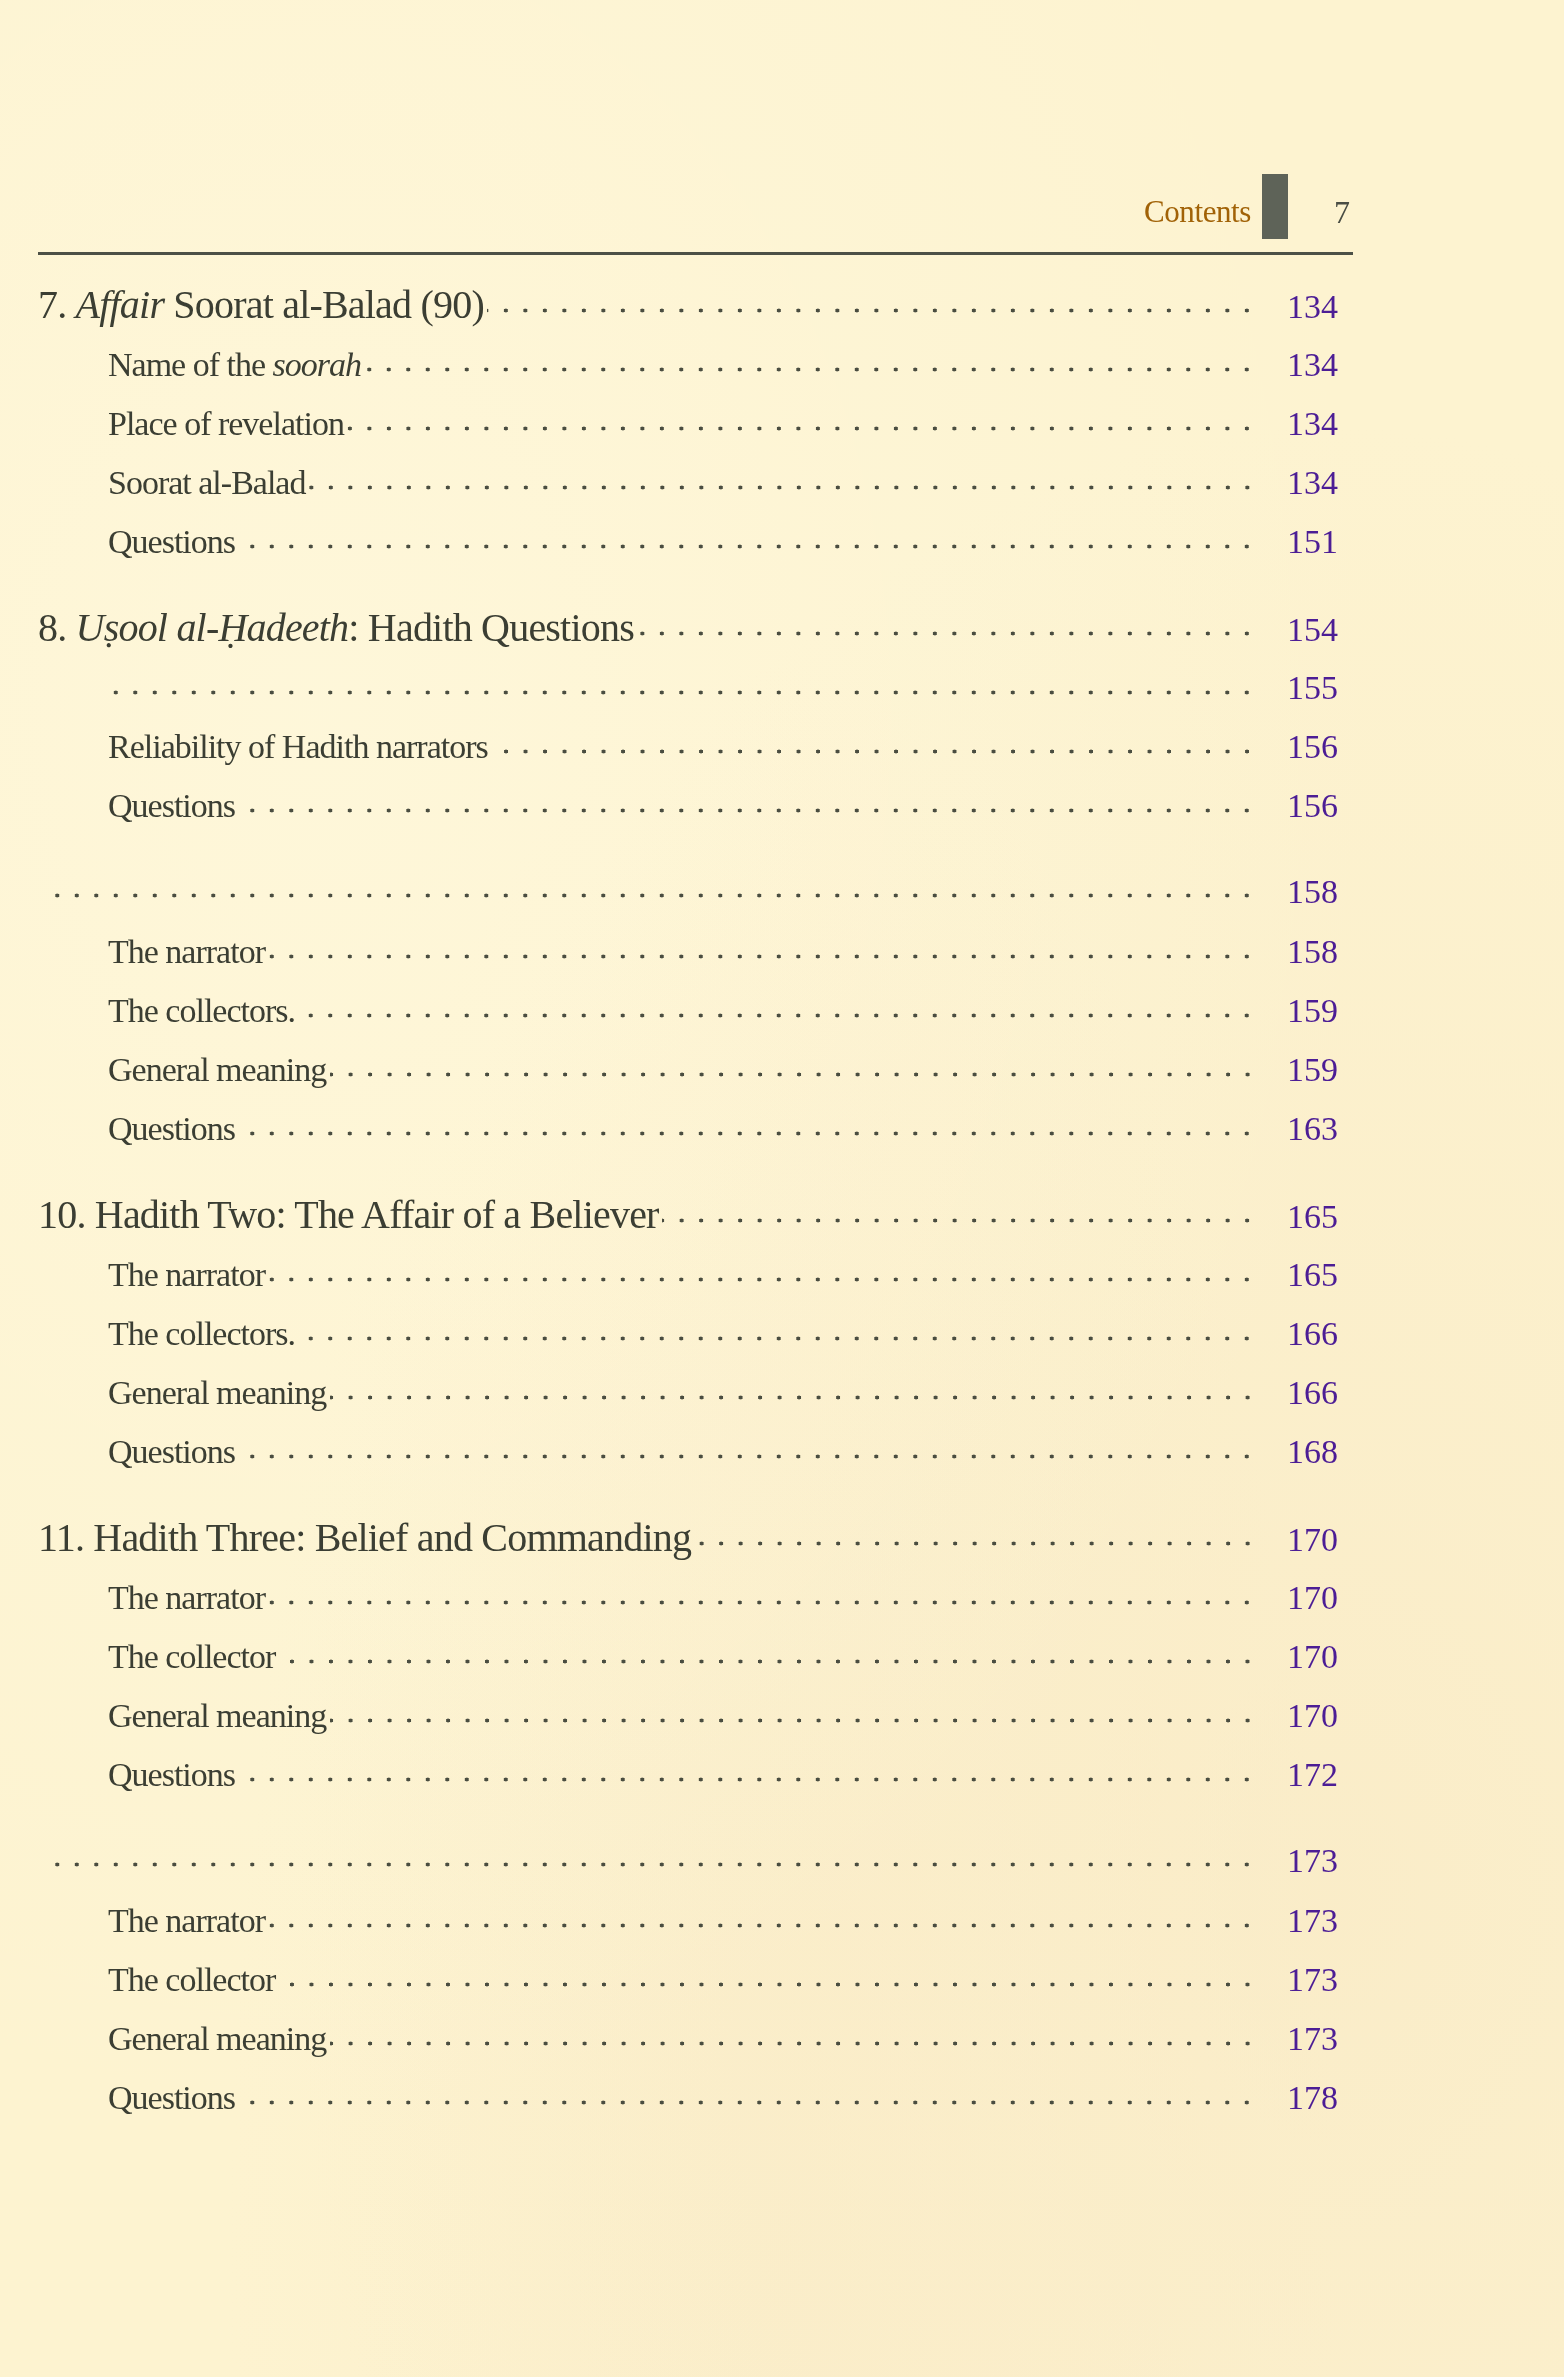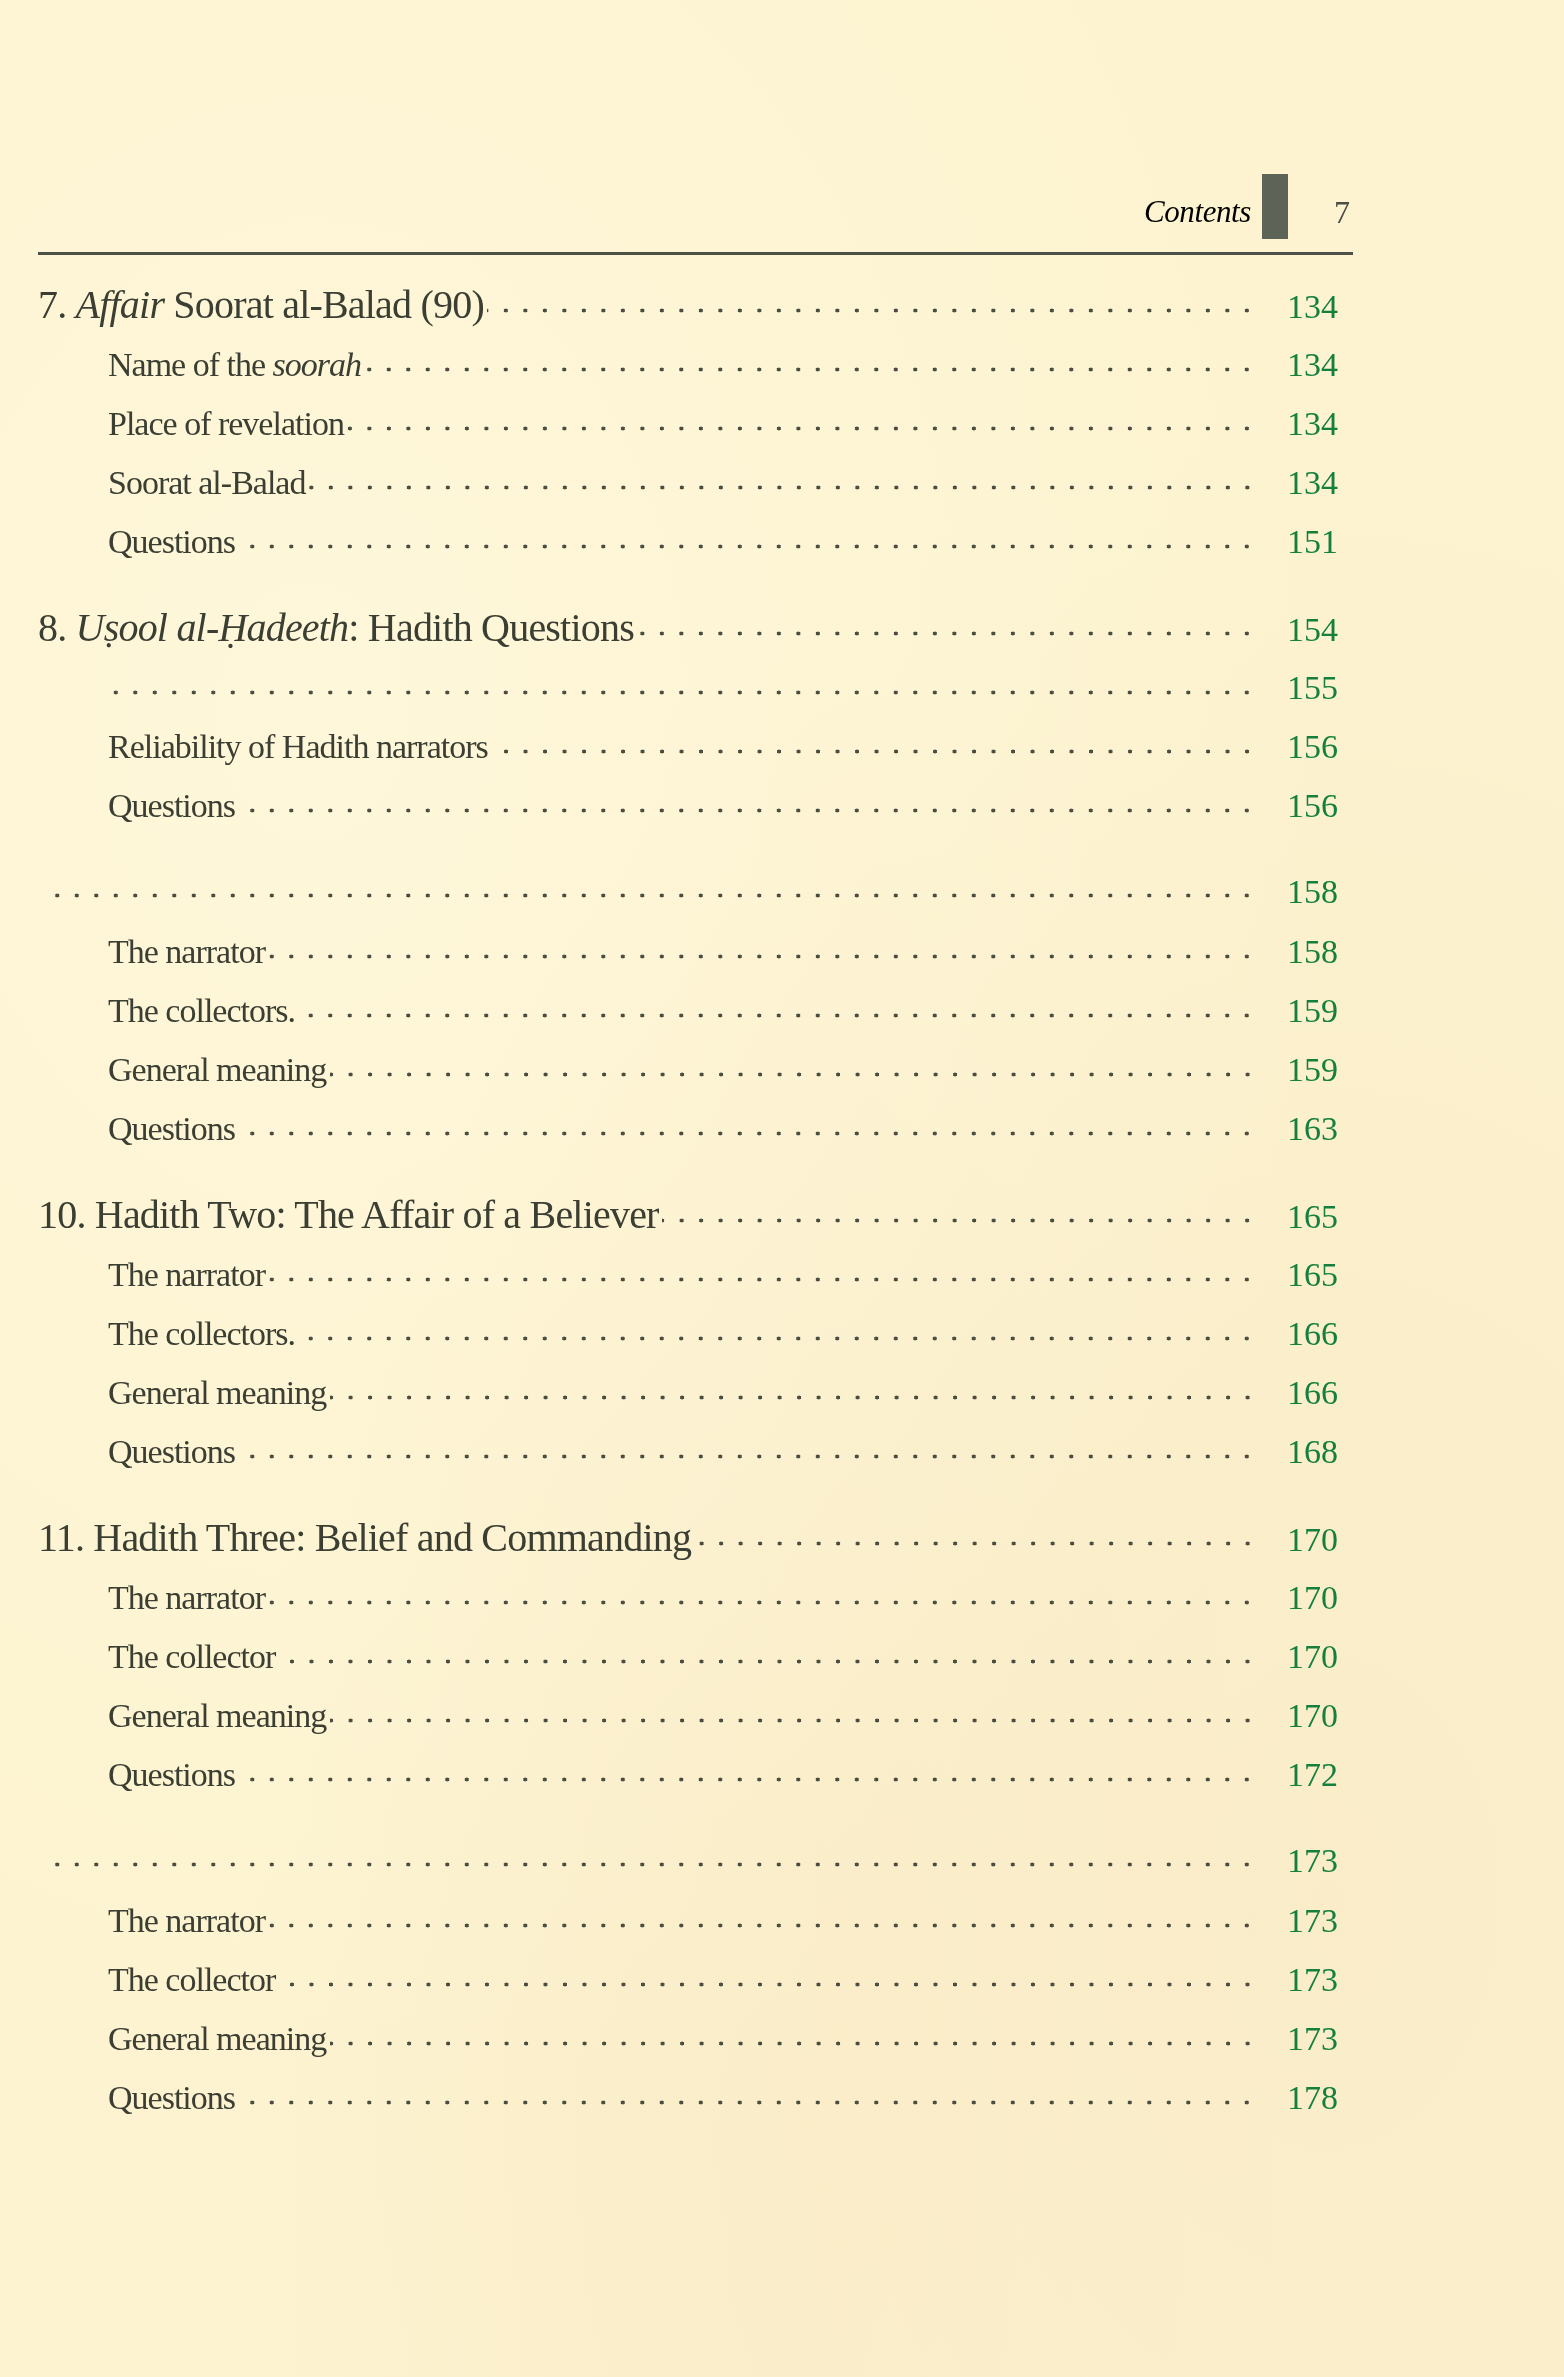--- a/index.html
+++ b/index.html
@@ -31,23 +31,22 @@
       position: absolute;
       left: 38px;
       top: 170px;
       width: 1315px;
       height: 85px;
     }
     .header-title {
       position: absolute;
       right: 102px;
       top: 24px;
-      font-style: italic;
       font-size: 31px;
-      color: #000000;
+      color: #a16207;
       letter-spacing: -0.4px;
     }
     .header-bar {
       position: absolute;
       left: 1224px;
       top: 4.2px;
       width: 25.5px;
       height: 65px;
       background: #5e6358;
     }
@@ -121,21 +120,21 @@
       background-repeat: repeat-x;
       background-position: right center;
     }
     .toc-page {
       flex: 0 0 auto;
       width: 76px;
       text-align: right;
       font-family: "Liberation Serif", serif;
       font-size: 34px;
       letter-spacing: 0;
-      color: #15803d;
+      color: #4c1d95;
     }
     .toc-row.heading .toc-page {
       font-size: 34px;
     }
   </style>
 </head>
 <body>
 
 <div class="page">
 

